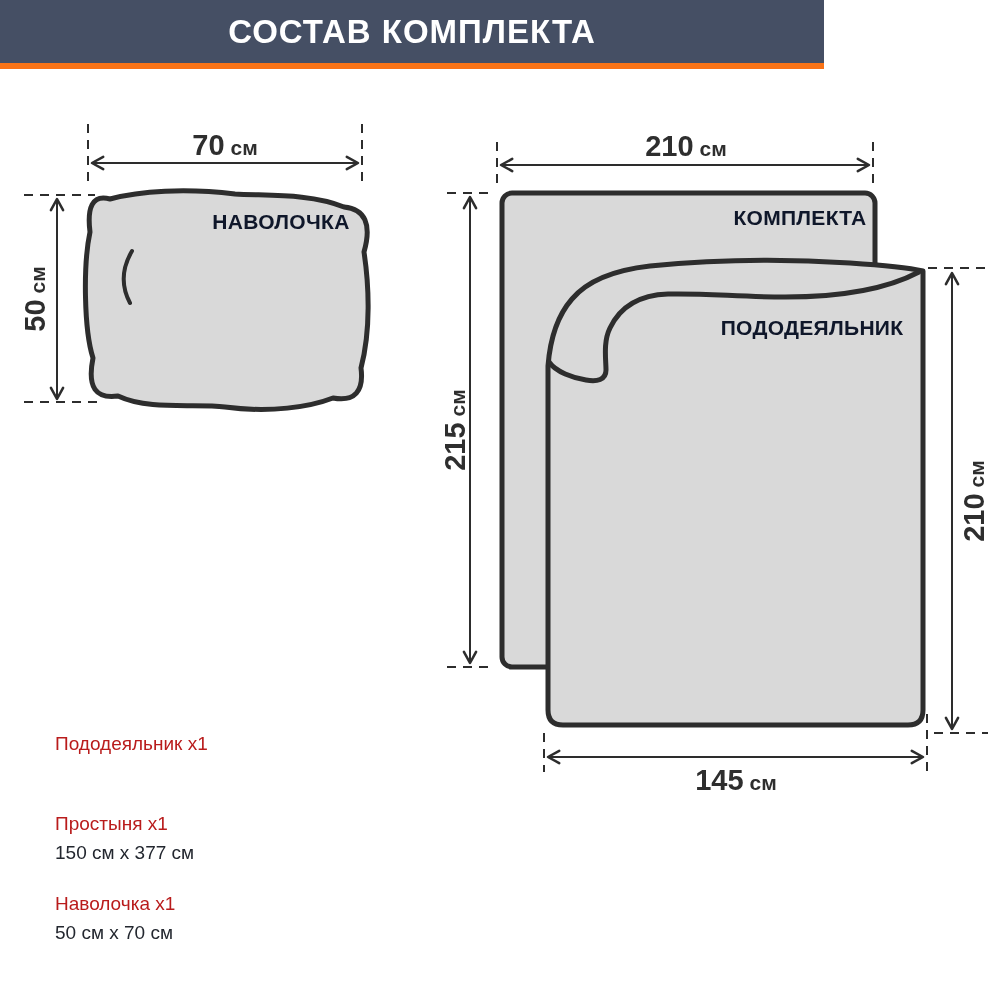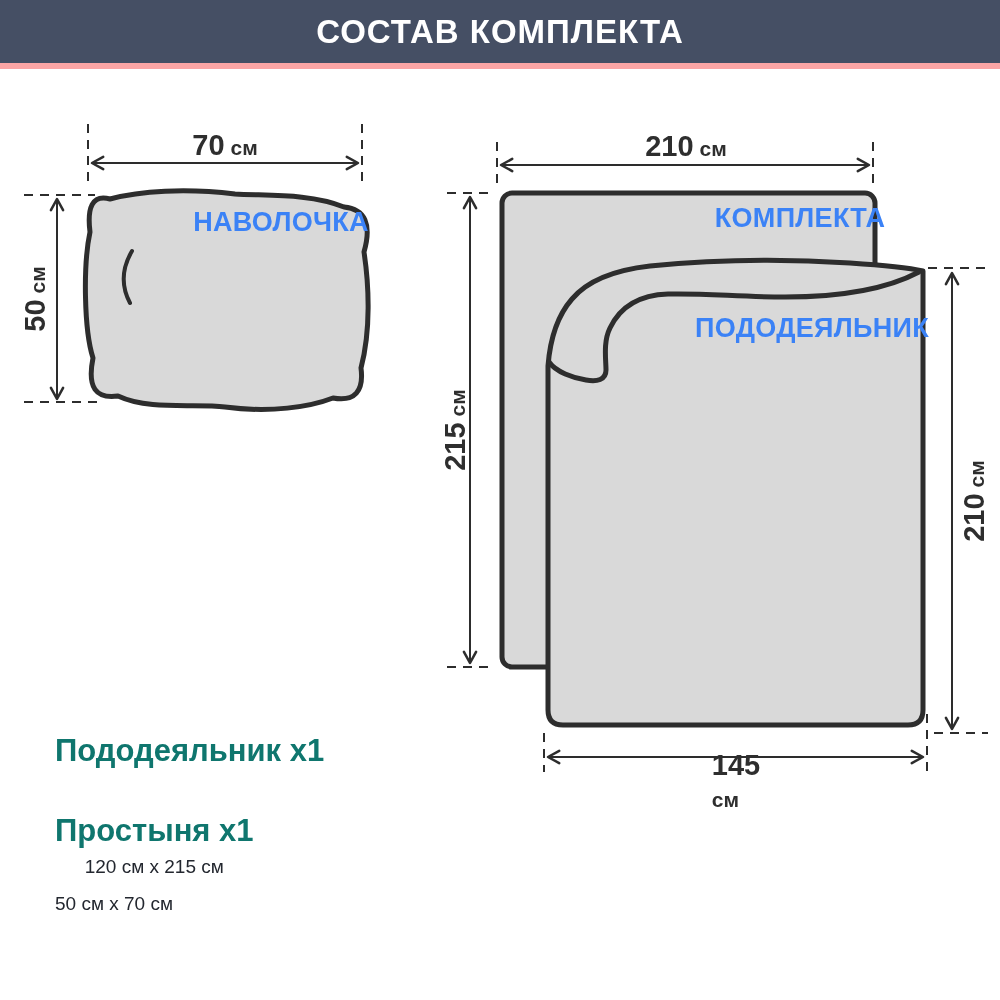--- a/index.html
+++ b/index.html
@@ -1,44 +1,44 @@
 <!DOCTYPE html>
 <html><head>
 <meta charset="utf-8">
 <style>
   html,body { margin:0; padding:0; background:#ffffff; }
   .page {
     position:relative; width:1000px; height:1000px; overflow:hidden;
     font-family:"Liberation Sans", sans-serif; background:#ffffff;
   }
   .header {
-    position:absolute; left:0; top:0; width:1000px; height:63px;
-    background:#454f64; border-bottom:6px solid #fca5a5;
+    position:absolute; left:0; top:0; width:824px; height:63px;
+    background:#454f64; border-bottom:6px solid #f97316;
     display:flex; align-items:center; justify-content:center;
   }
   .header-title {
     color:#ffffff; font-size:33px; font-weight:700; letter-spacing:1px;
   }
   .svg-layer { position:absolute; left:0; top:0; }
   .lbl {
     position:absolute; transform:translate(-50%,-50%);
-    font-weight:700; font-size:27px; color:#3b82f6; letter-spacing:0.3px;
+    font-weight:700; font-size:21px; color:#0f172a; letter-spacing:0.3px;
     white-space:nowrap;
   }
   .dim {
     position:absolute; transform:translate(-50%,-50%);
     display:flex; align-items:baseline; gap:6px; white-space:nowrap;
     color:#2e2e2e;
   }
   .dim.vert { transform:translate(-50%,-50%) rotate(-90deg); }
   .dim-value { font-size:29px; font-weight:700; }
   .dim-unit  { font-size:21px; font-weight:700; }
   .legend { position:absolute; left:55px; top:0; width:400px; }
   .legend-item { position:absolute; left:0; }
-  .legend-name { font-size:31px; font-weight:700; color:#0f766e; margin-bottom:7px; white-space:nowrap; }
+  .legend-name { font-size:19px; font-weight:400; color:#b91c1c; margin-bottom:7px; white-space:nowrap; }
   .legend-size { font-size:19px; font-weight:400; color:#23272f; white-space:nowrap; }
 </style>
 </head>
 <body>
 
 <div class="page">
 
   <div class="header">
     <div class="header-title">СОСТАВ КОМПЛЕКТА</div>
   </div>
@@ -135,31 +135,32 @@
     <span class="dim-unit">см</span>
   </div>
   <div class="dim vert" style="left:455px; top:430px;">
     <span class="dim-value">215</span>
     <span class="dim-unit">см</span>
   </div>
   <div class="dim vert" style="left:974px; top:501px;">
     <span class="dim-value">210</span>
     <span class="dim-unit">см</span>
   </div>
-  <div class="dim" style="left:736px; top:780px;flex-direction:column;">
+  <div class="dim" style="left:736px; top:780px;">
     <span class="dim-value">145</span>
     <span class="dim-unit">см</span>
   </div>
 
   <div class="legend">
     <div class="legend-item" style="top:733px;">
       <div class="legend-name">Пододеяльник х1</div>
     </div>
-    <div class="legend-item" style="top:813px;text-align:center;">
+    <div class="legend-item" style="top:813px;">
       <div class="legend-name">Простыня х1</div>
-      <div class="legend-size">120 см х 215 см</div>
+      <div class="legend-size">150 см х 377 см</div>
     </div>
     <div class="legend-item" style="top:893px;">
+      <div class="legend-name">Наволочка х1</div>
       <div class="legend-size">50 см х 70 см</div>
     </div>
   </div>
 
 </div>
 
 </body></html>

